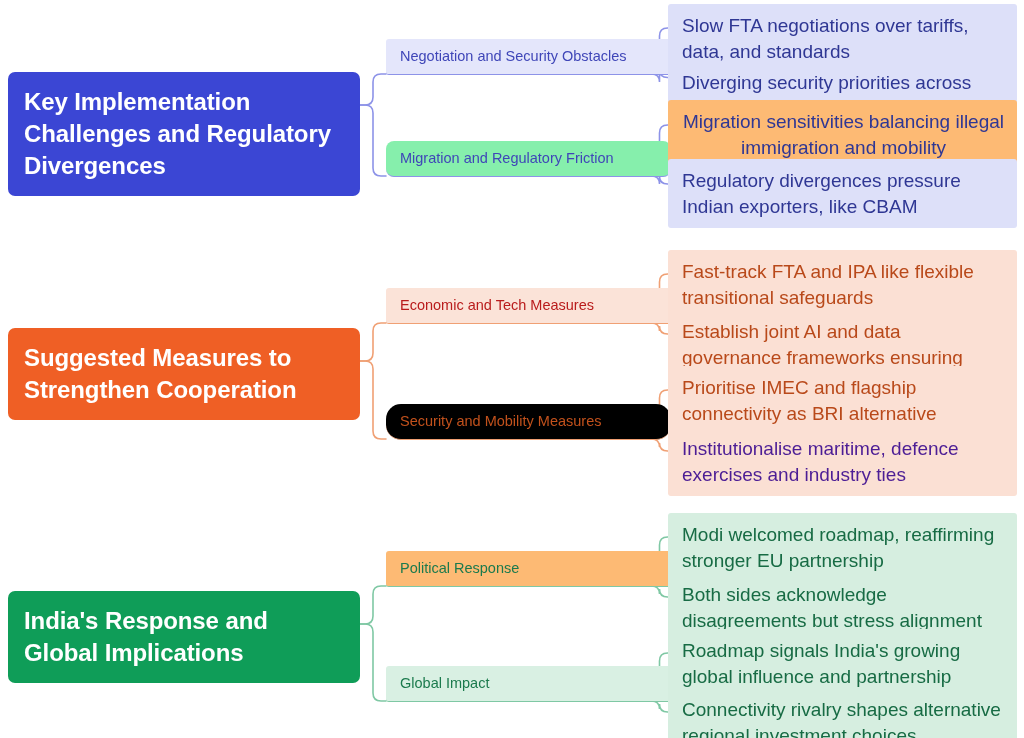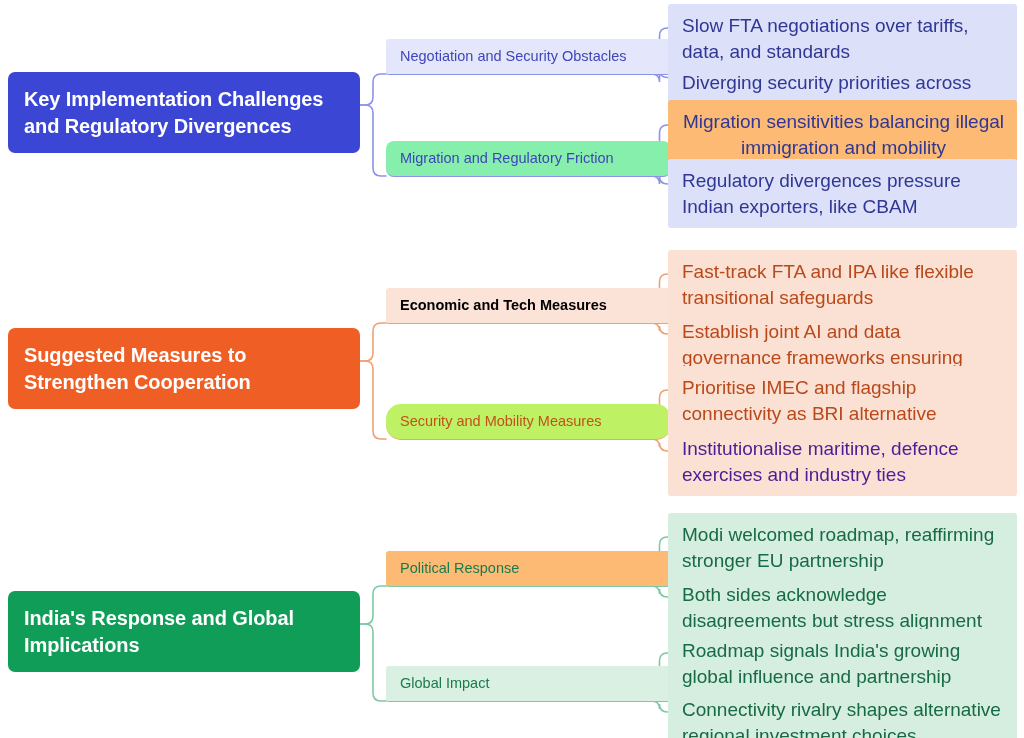--- a/index.html
+++ b/index.html
@@ -19,21 +19,21 @@
     width: 1024px;
     height: 738px;
   }
   
   .root {
     position: absolute;
     left: 8px;
     width: 352px;
     border-radius: 7px;
     color: #ffffff;
-    font-size: 20px;
+    font-size: 24px;
     font-weight: bold;
     line-height: 1.33;
     padding: 14px 16px;
     box-sizing: border-box;
     letter-spacing: -0.1px;
   }
   
   .l2 {
     position: absolute;
     left: 386px;
@@ -91,24 +91,24 @@
     </svg>
   <div id="nodes">
       <div class="root" style="top: 72px; min-height: 66px; background: rgb(59, 70, 212); color: rgb(255, 255, 255);">Key Implementation Challenges and Regulatory Divergences</div>
       <div class="l2" style="top: 39px; background: rgb(228, 230, 251); color: rgb(63, 70, 184); border-bottom: 1.5px solid rgb(141, 147, 232);">Negotiation and Security Obstacles</div>
       <div class="leaf" style="top: 4px; min-height: 48px; background: rgb(221, 224, 249); color: rgb(47, 55, 148);">Slow FTA negotiations over tariffs, data, and standards</div>
       <div class="leaf" style="top: 61px; min-height: 33px; background: rgb(221, 224, 249); color: rgb(47, 55, 148);">Diverging security priorities across regions</div>
       <div class="l2" style="top: 141px; background: #86efac; color: rgb(63, 70, 184); border-bottom: 1.5px solid rgb(141, 147, 232); border-radius: 8px;">Migration and Regulatory Friction</div>
       <div class="leaf" style="top: 100px; min-height: 50px; background: #fdba74; color: rgb(47, 55, 148); text-align: center;">Migration sensitivities balancing illegal immigration and mobility</div>
       <div class="leaf" style="top: 159px; min-height: 50px; background: rgb(221, 224, 249); color: rgb(47, 55, 148);">Regulatory divergences pressure Indian exporters, like CBAM</div>
       <div class="root" style="top: 328px; min-height: 66px; background: rgb(239, 95, 37); color: rgb(255, 255, 255);">Suggested Measures to Strengthen Cooperation</div>
-      <div class="l2" style="top: 288px; background: rgb(251, 227, 216); color: #000000; border-bottom: 1.5px solid rgb(240, 160, 116); font-weight: bold;">Economic and Tech Measures</div>
+      <div class="l2" style="top: 288px; background: rgb(251, 227, 216); color: #b91c1c; border-bottom: 1.5px solid rgb(240, 160, 116);">Economic and Tech Measures</div>
       <div class="leaf" style="top: 250px; min-height: 48px; background: rgb(251, 224, 212); color: rgb(185, 73, 26);">Fast-track FTA and IPA like flexible transitional safeguards</div>
       <div class="leaf" style="top: 310px; min-height: 48px; background: rgb(251, 224, 212); color: rgb(185, 73, 26);">Establish joint AI and data governance frameworks ensuring ethics</div>
-      <div class="l2" style="top: 404px; background: #bef264; color: rgb(194, 81, 28); border-bottom: 1.5px solid rgb(240, 160, 116); border-radius: 15px;">Security and Mobility Measures</div>
+      <div class="l2" style="top: 404px; background: #000000; color: rgb(194, 81, 28); border-bottom: 1.5px solid rgb(240, 160, 116); border-radius: 15px;">Security and Mobility Measures</div>
       <div class="leaf" style="top: 366px; min-height: 48px; background: rgb(251, 224, 212); color: rgb(185, 73, 26);">Prioritise IMEC and flagship connectivity as BRI alternative</div>
       <div class="leaf" style="top: 427px; min-height: 48px; background: rgb(251, 224, 212); color: #4c1d95;">Institutionalise maritime, defence exercises and industry ties</div>
       <div class="root" style="top: 591px; min-height: 66px; background: rgb(15, 157, 88); color: rgb(255, 255, 255);">India's Response and Global Implications</div>
       <div class="l2" style="top: 551px; background: #fdba74; color: rgb(27, 122, 77); border-bottom: 1.5px solid rgb(127, 200, 164);">Political Response</div>
       <div class="leaf" style="top: 513px; min-height: 48px; background: rgb(214, 238, 224); color: rgb(23, 107, 68);">Modi welcomed roadmap, reaffirming stronger EU partnership</div>
       <div class="leaf" style="top: 573px; min-height: 48px; background: rgb(214, 238, 224); color: rgb(23, 107, 68);">Both sides acknowledge disagreements but stress alignment</div>
       <div class="l2" style="top: 666px; background: rgb(217, 240, 227); color: rgb(27, 122, 77); border-bottom: 1.5px solid rgb(127, 200, 164);">Global Impact</div>
       <div class="leaf" style="top: 629px; min-height: 48px; background: rgb(214, 238, 224); color: rgb(23, 107, 68);">Roadmap signals India's growing global influence and partnership</div>
       <div class="leaf" style="top: 688px; min-height: 48px; background: rgb(214, 238, 224); color: rgb(23, 107, 68);">Connectivity rivalry shapes alternative regional investment choices</div>
     </div>

